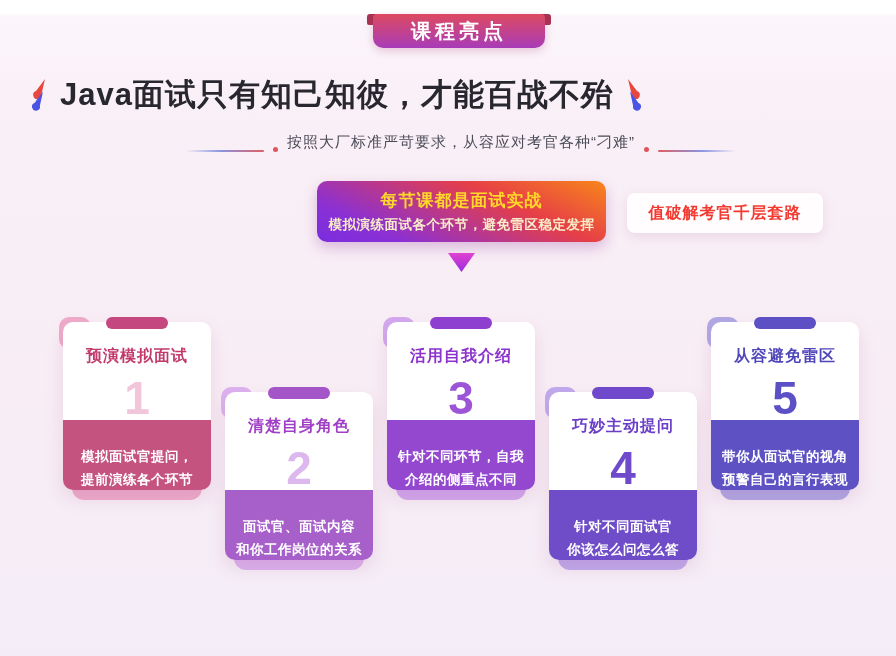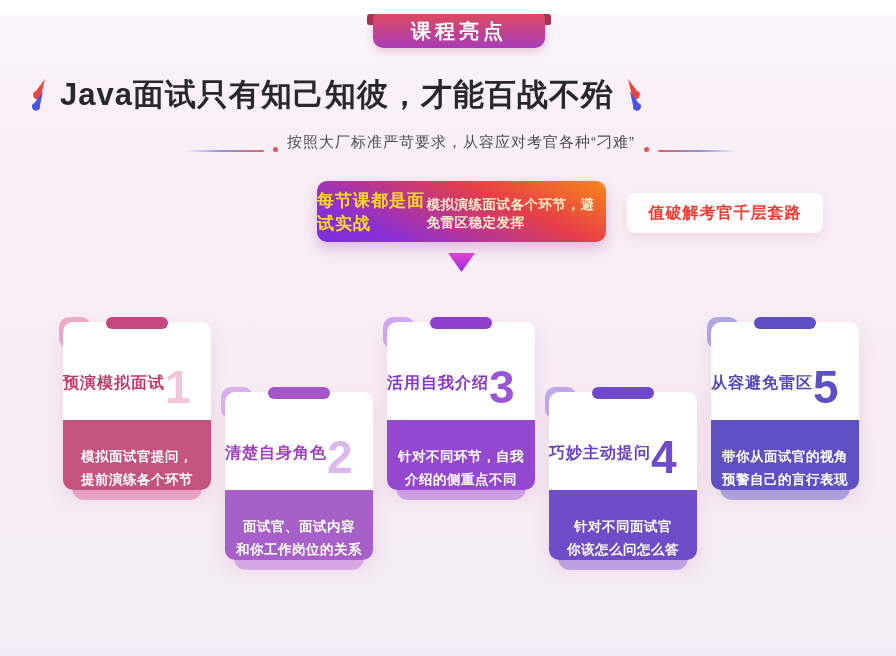--- a/index.html
+++ b/index.html
@@ -47,21 +47,21 @@
     position:absolute;background:#fffdfe;border-radius:8px;
     box-shadow:0 4px 12px rgba(185,125,165,.2);
     display:flex;align-items:center;justify-content:center;
     color:#f23a30;font-size:16px;font-weight:700;letter-spacing:1px;cursor:pointer;
   }
   .tab-left{left:101px;top:193px;width:191px;height:40px;}
   .tab-right{left:627px;top:193px;width:196px;height:40px;}
   .tab-center{
     position:absolute;left:317px;top:181px;width:289px;height:61px;
     background:linear-gradient(205deg,#f8861a 0%,#e63f47 34%,#8a30d5 80%,#7a2ddd 100%);
-    border-radius:10px;display:flex;align-items:center;justify-content:center;
+    border-radius:10px;display:flex;flex-direction:column;align-items:center;justify-content:center;
     box-shadow:0 6px 14px rgba(150,60,160,.3);cursor:pointer;
   }
   .tab-center .big{color:#ffd829;font-size:17px;font-weight:700;letter-spacing:1px;}
   .tab-center .small{color:#f8edc8;font-size:13.5px;font-weight:700;margin-top:4px;letter-spacing:.5px;}
 
   .down-arrow{
     position:absolute;left:448px;top:253px;width:27px;height:19px;
     background:linear-gradient(180deg,#e143ce,#9a2be0);
     clip-path:polygon(0 0,100% 0,50% 100%);
   }
@@ -74,21 +74,21 @@
   .back-layer{position:absolute;left:9px;right:9px;top:10px;bottom:-10px;border-radius:12px;background:var(--back);}
   .card-body{
     position:relative;background:#fff;border-radius:10px;
     box-shadow:0 8px 18px rgba(160,70,130,.15);
   }
   .notch{
     position:absolute;top:-5px;left:50%;transform:translateX(-50%);
     width:62px;height:12px;border-radius:7px;background:var(--notch);
   }
   .card-top{
-    height:98px;display:flex;flex-direction:row;align-items:center;
+    height:98px;display:flex;flex-direction:column;align-items:center;
     padding-top:24px;box-sizing:border-box;
   }
   .card-title{font-size:16px;font-weight:700;color:var(--titlecolor);letter-spacing:1px;}
   .card-number{font-size:46px;font-weight:700;line-height:1;margin-top:8px;color:var(--numcolor);}
   .card-panel{
     height:70px;background:var(--panel);border-radius:0 0 10px 10px;
     display:flex;align-items:center;justify-content:center;
   }
   .card-desc{
     color:#ffffff;font-size:13.5px;font-weight:700;line-height:1.7;

